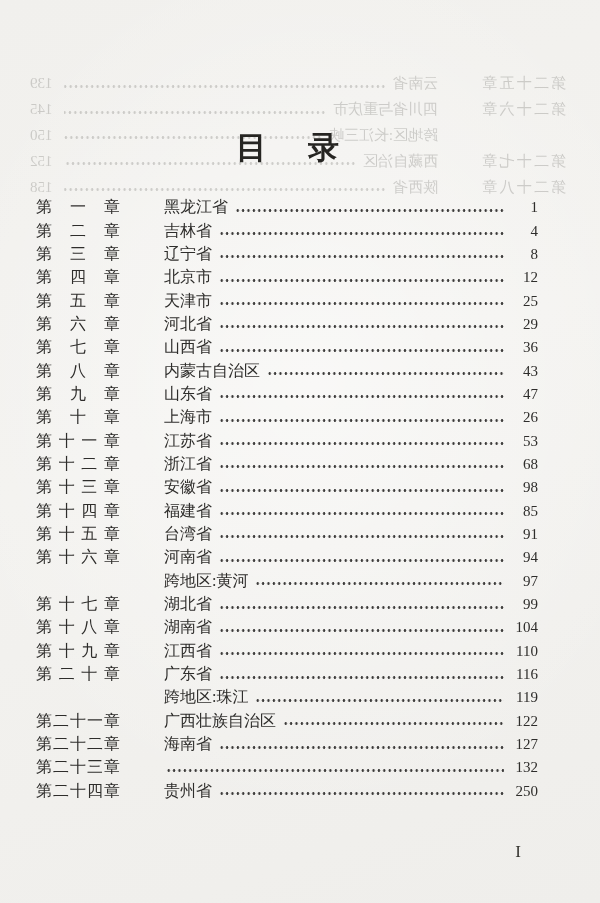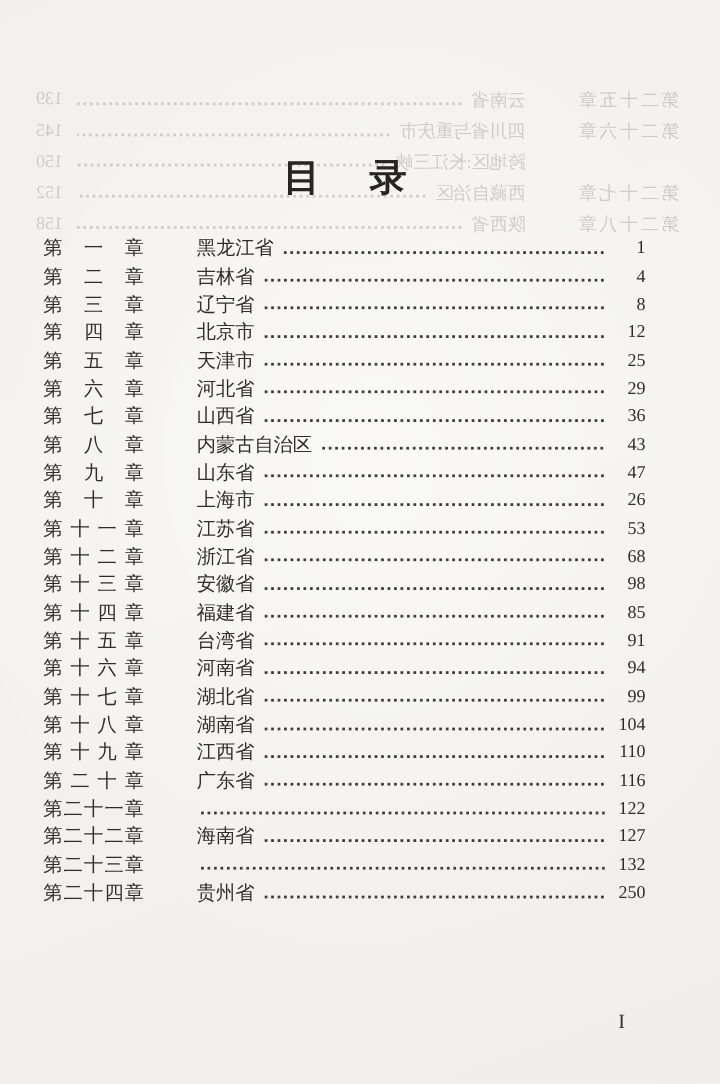--- a/index.html
+++ b/index.html
@@ -346,20 +346,26 @@
           <span>第</span>
           <span>十</span>
           <span>六</span>
           <span>章</span>
         </span>
     <span class="entry-title">河南省</span>
     <span class="dots"></span>
     <span class="pagenum">94</span>
   </div>
 
+  <div class="row">
+    <span class="chapter"></span>
+    <span class="entry-title">跨地区:黄河</span>
+    <span class="dots"></span>
+    <span class="pagenum">97</span>
+  </div>
 
   <div class="row">
     <span class="chapter">
           <span>第</span>
           <span>十</span>
           <span>七</span>
           <span>章</span>
         </span>
     <span class="entry-title">湖北省</span>
     <span class="dots"></span>
@@ -395,29 +401,36 @@
           <span>第</span>
           <span>二</span>
           <span>十</span>
           <span>章</span>
         </span>
     <span class="entry-title">广东省</span>
     <span class="dots"></span>
     <span class="pagenum">116</span>
   </div>
 
+  <div class="row">
+    <span class="chapter"></span>
+    <span class="entry-title">跨地区:珠江</span>
+    <span class="dots"></span>
+    <span class="pagenum">119</span>
+  </div>
 
   <div class="row">
     <span class="chapter">
           <span>第</span>
           <span>二</span>
           <span>十</span>
           <span>一</span>
           <span>章</span>
         </span>
+    <span class="entry-title">广西壮族自治区</span>
     <span class="dots"></span>
     <span class="pagenum">122</span>
   </div>
 
   <div class="row">
     <span class="chapter">
           <span>第</span>
           <span>二</span>
           <span>十</span>
           <span>二</span>

